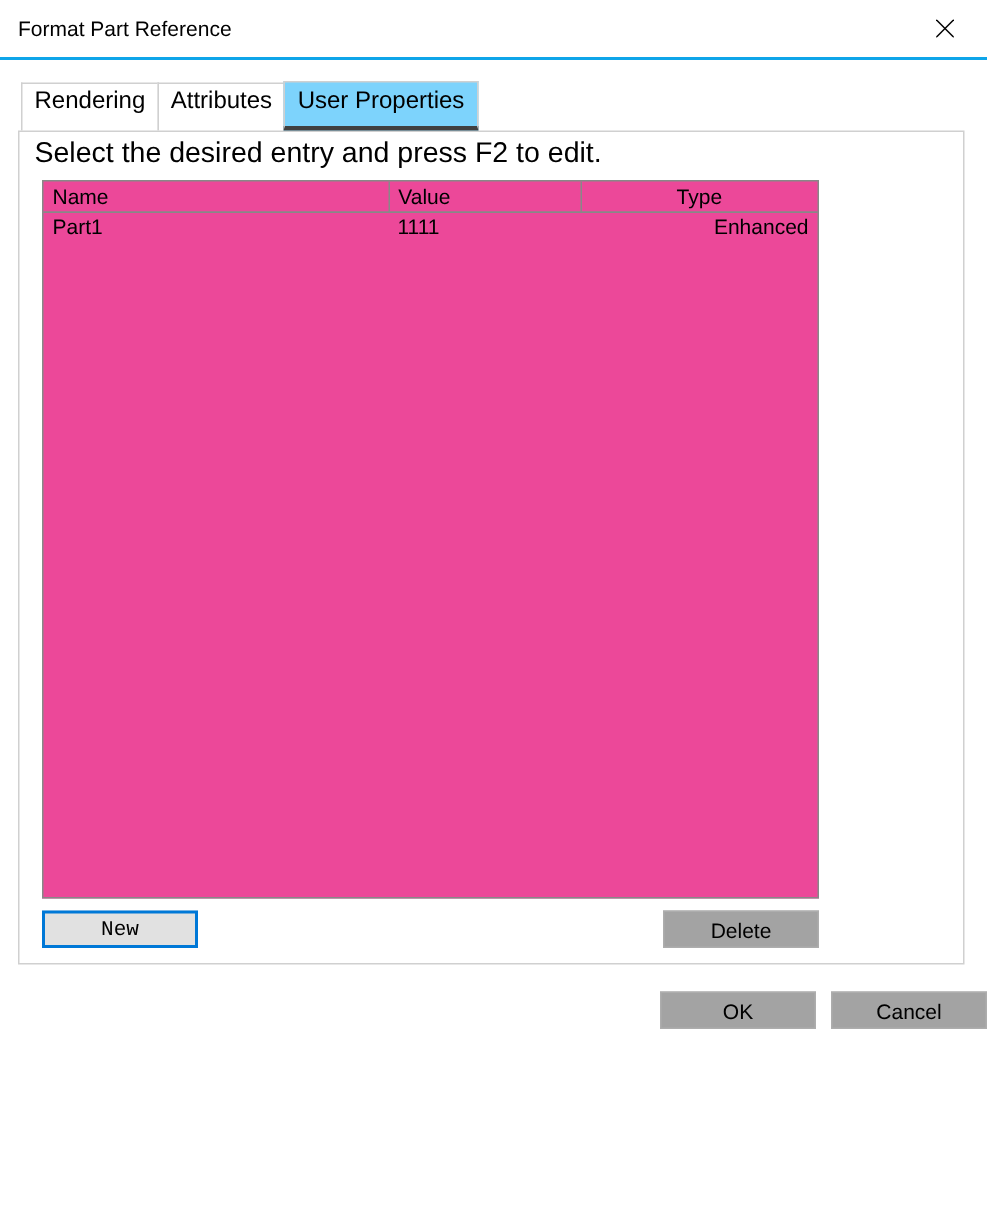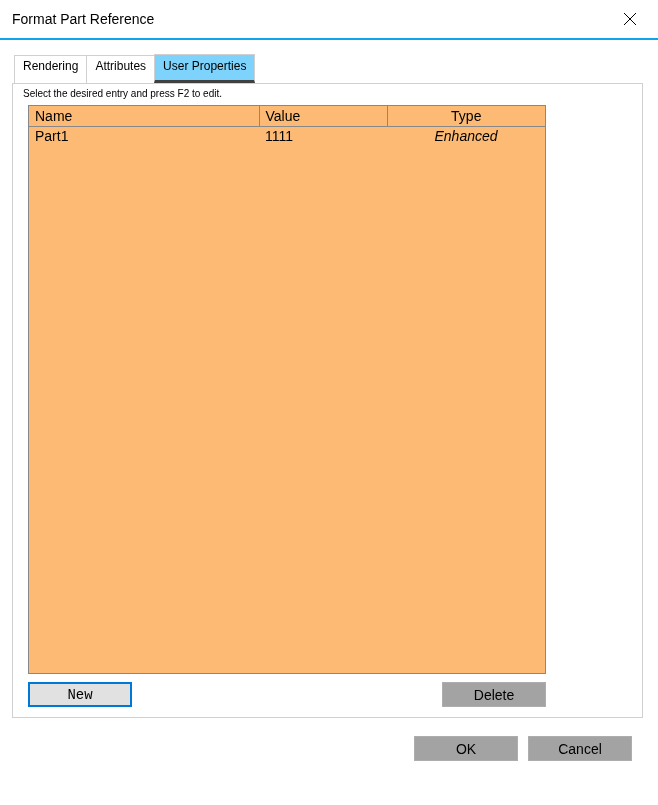--- a/index.html
+++ b/index.html
@@ -51,50 +51,50 @@
     }
     .tab {
       padding: 3px 8px 11px 8px;
       border: 1px solid #d0d0d0;
       border-bottom: none;
       background: #ffffff;
       cursor: pointer;
       position: relative;
       top: 1px;
       margin-right: -1px;
-      font-size: 12px;
+      font-size: 16px;
       color: #000;
     }
     .tab.active {
       background: #7dd3fc;
       border-bottom: 3px solid #404040;
       z-index: 2;
       top: 0px;
       padding-top: 4px;
       padding-bottom: 4px;
     }
     .tab-panel {
       border: 1px solid #d0d0d0;
       background: #ffffff;
       width: 631px;
       position: relative;
       top: 0;
       padding: 4px 10px 10px 10px;
     }
     .instruction {
       margin-bottom: 6px;
-      font-size: 10px;
+      font-size: 19px;
       color: #000;
     }
     .table-container {
       border: 1px solid #888;
-      height: 569px;
+      height: 479px;
       width: 518px;
       margin-left: 5px;
-      background: #fdba74;
+      background: #ec4899;
     }
     .table {
       width: 100%;
       border-collapse: collapse;
     }
     .table th, .table td {
       text-align: left;
       padding: 0px 6px 0px 6px;
       height: 20px;
       font-weight: normal;
@@ -103,22 +103,21 @@
     }
     .table th {
       border-bottom: 1px solid #888;
       border-right: 1px solid #888;
     }
     .table th:last-child {
       border-right: none;
       text-align: center;
     }
     .table td.col-type {
-      text-align: center;
-      font-style: italic;
+      text-align: right;
     }
     .col-name { width: 230px; }
     .col-value { width: 128px; }
     .col-type { width: 158px; }
     .action-buttons {
       display: flex;
       justify-content: space-between;
       margin-top: 8px;
       width: 518px;
       margin-left: 5px;
@@ -135,21 +134,21 @@
     }
     .btn.primary {
       border: 2px solid #0078d7;
       background: #e1e1e1;
       font-family: Liberation Mono, monospace;
     }
     .dialog-buttons {
       display: flex;
       justify-content: flex-end;
       gap: 10px;
-      padding: 8px 26px 0 12px;
+      padding: 8px 0 0 12px;
     }
     .dialog-buttons .btn {
       width: 104px;
       height: 25px;
     }
   </style>
 </head>
 <body>
 
 <div class="titlebar">

